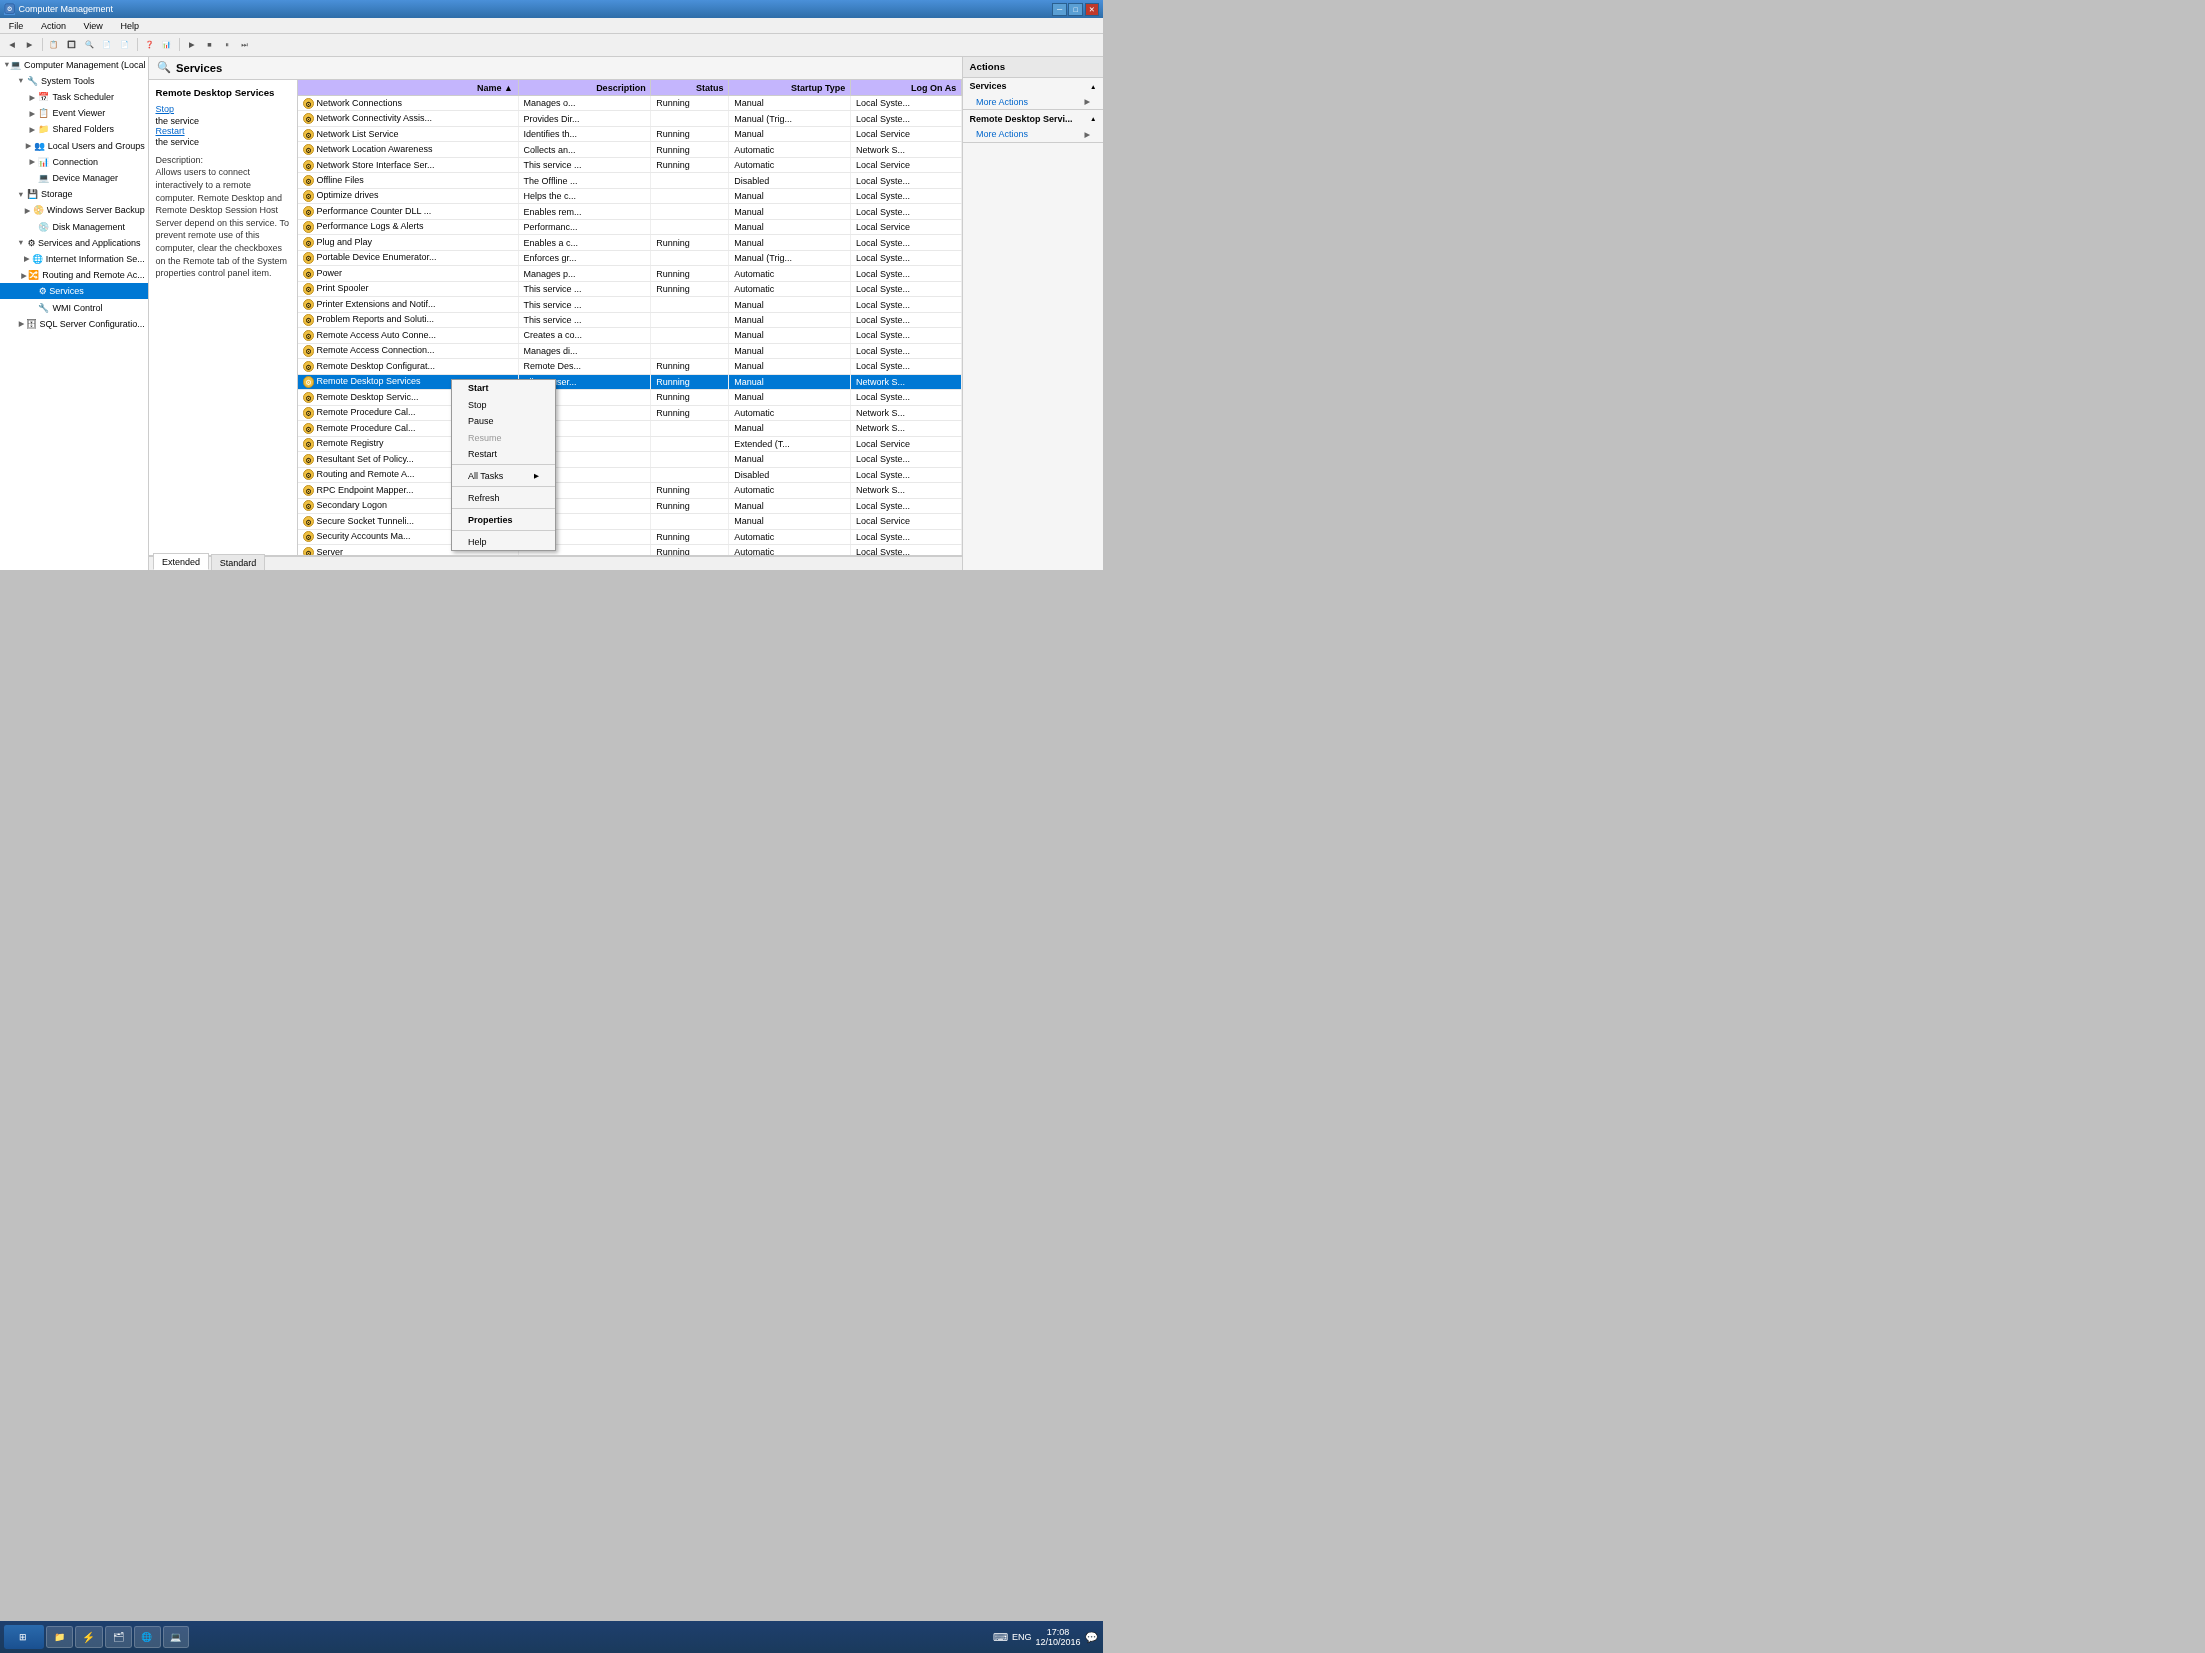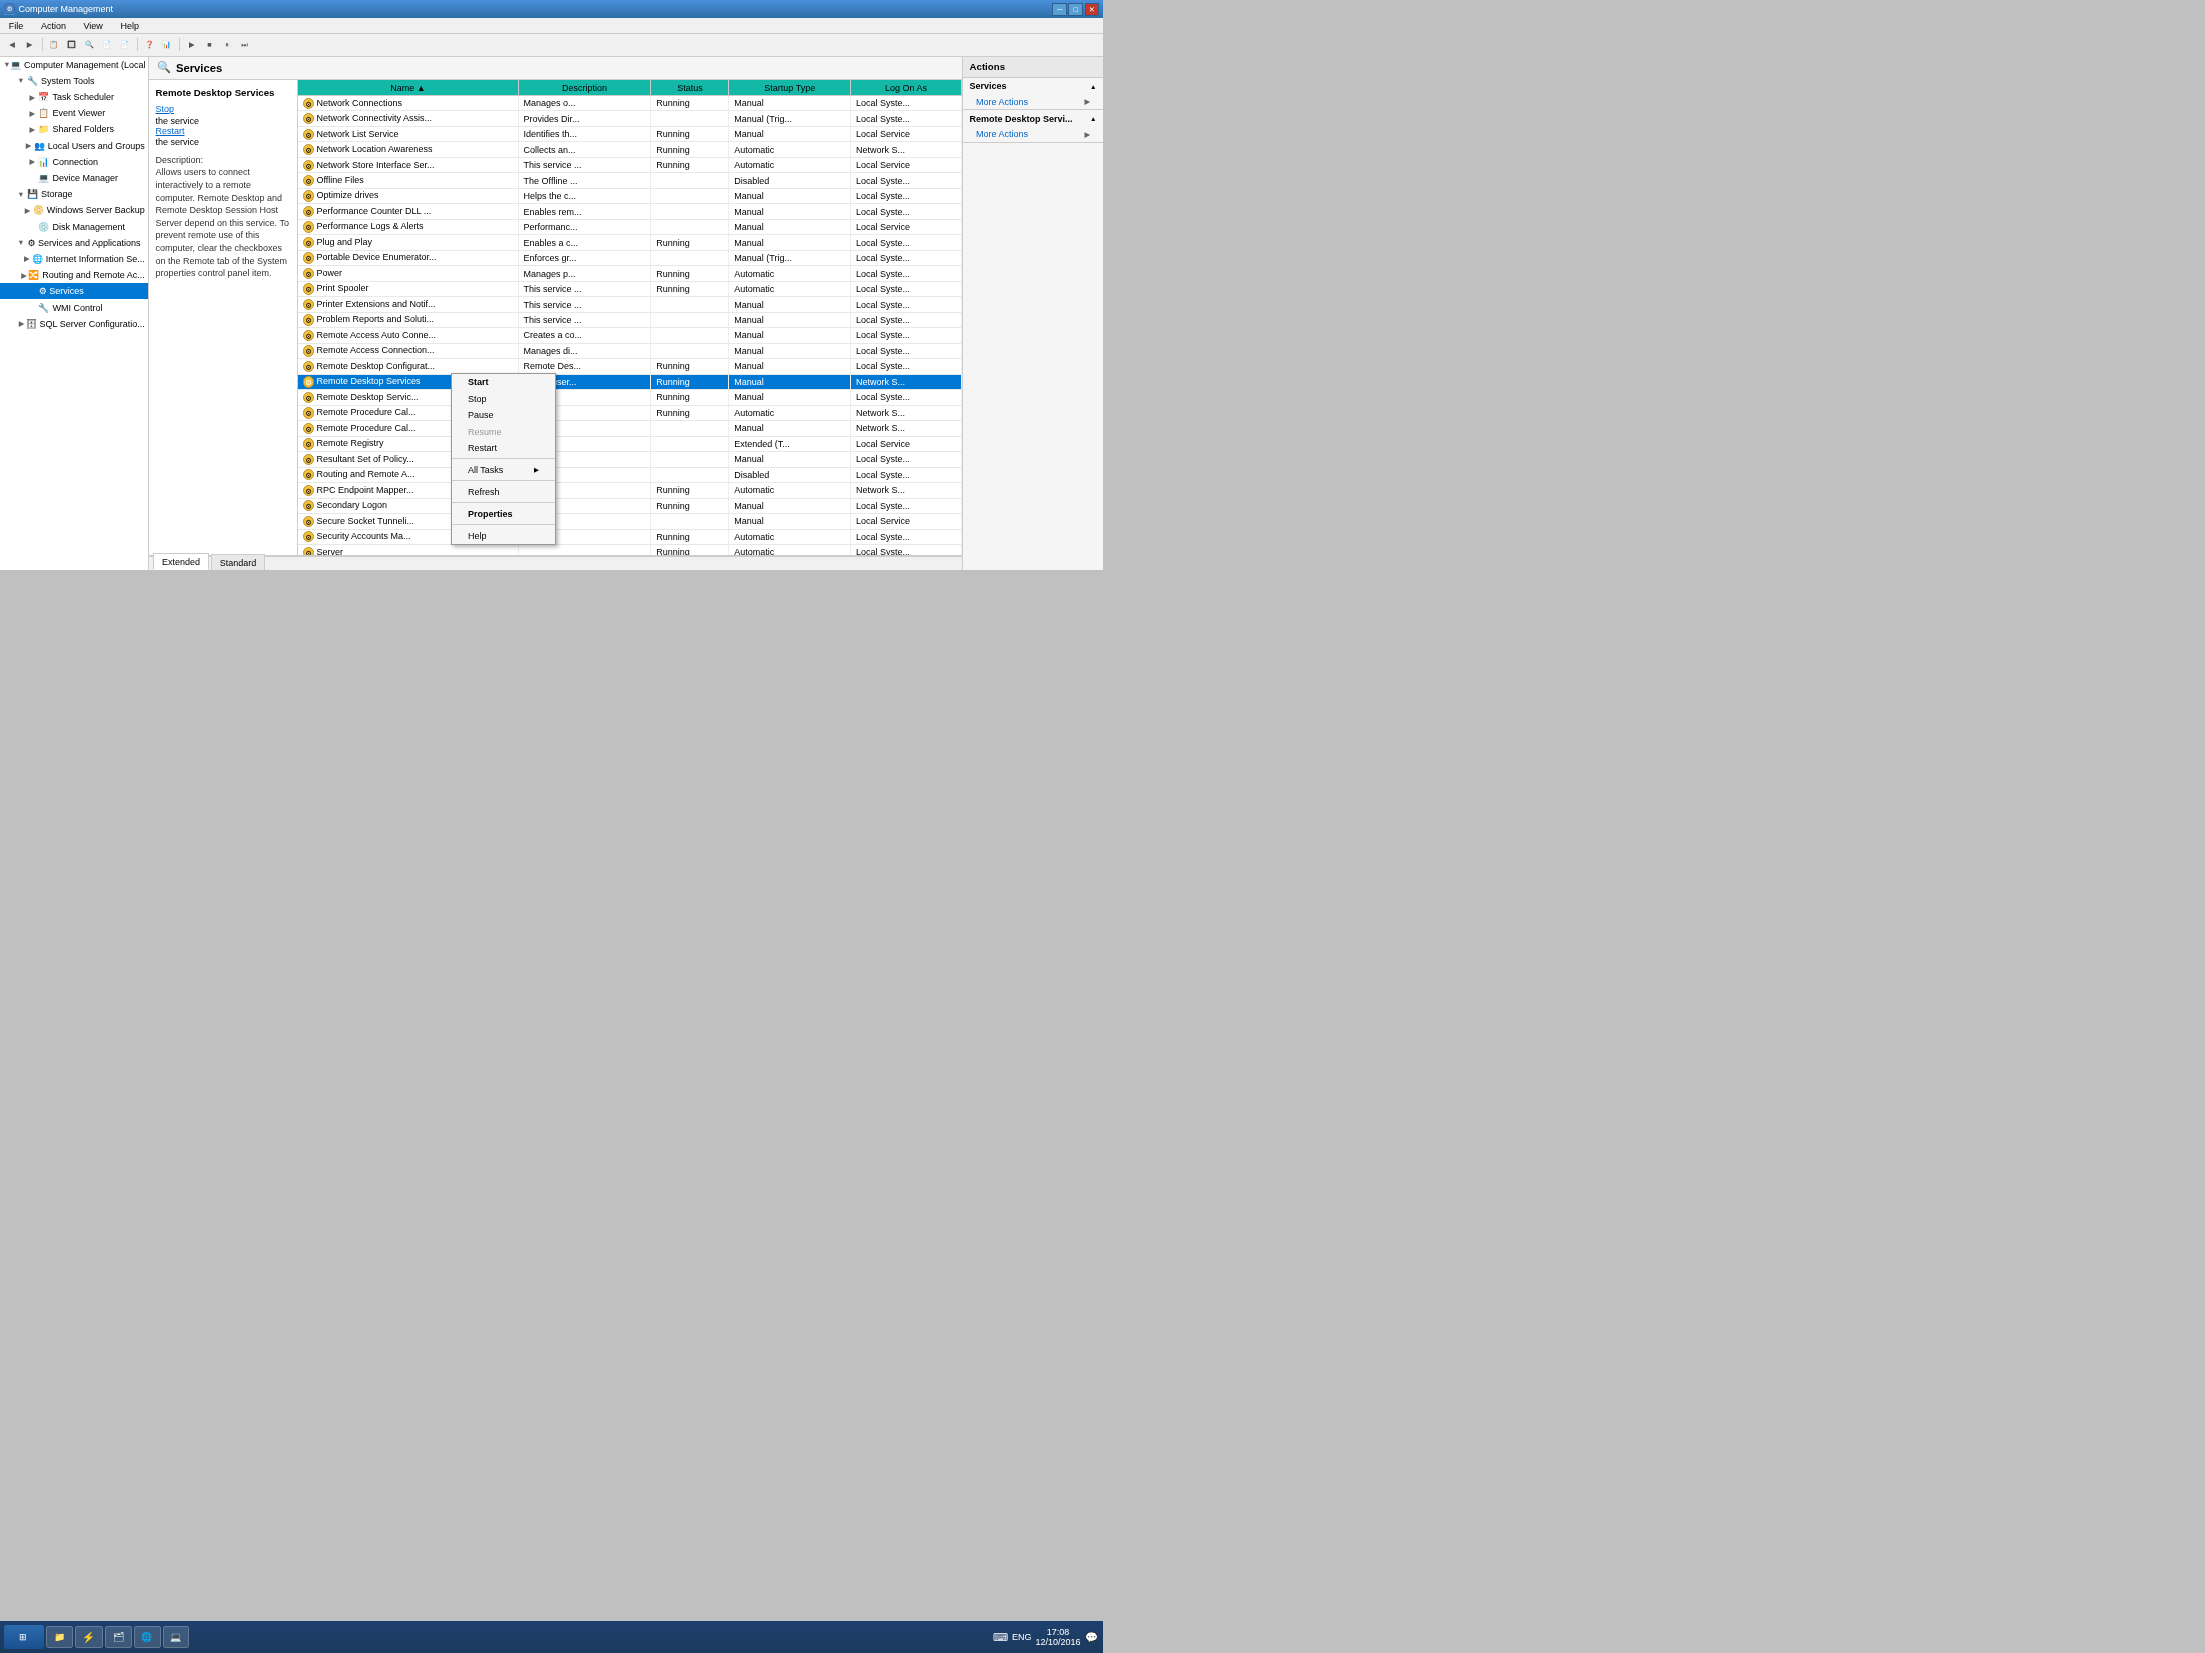--- a/index.html
+++ b/index.html
@@ -49,21 +49,21 @@
     .desc-panel { width: 149px; min-width: 149px; padding: 6.5px; font-size: 9px; border-right: 0.8px solid #ccc; overflow: auto; }
     .desc-title { font-weight: bold; font-size: 9.7px; margin-bottom: 6.5px; }
     .desc-link { color: #0066cc; text-decoration: underline; cursor: pointer; display: block; margin-bottom: 1.6px; }
     .desc-text { margin-top: 6.5px; font-size: 9px; color: #333; line-height: 1.4; }
     
     
     .services-list { flex: 1; overflow: auto; position: relative; }
     
     
     .services-table { width: 100%; border-collapse: collapse; font-size: 9px; }
-    .services-table th { background: #14b8a6; border-bottom: 0.8px solid #ccc; border-right: 0.8px solid #ccc; padding: 2.4px 4.8px; text-align: center; font-weight: normal; position: sticky; top: 0; z-index: 5; cursor: pointer; white-space: nowrap; }
+    .services-table th { background: #c4b5fd; border-bottom: 0.8px solid #ccc; border-right: 0.8px solid #ccc; padding: 2.4px 4.8px; text-align: right; font-weight: bold; position: sticky; top: 0; z-index: 5; cursor: pointer; white-space: nowrap; }
     .services-table td { padding: 1.6px 4.8px; border-bottom: 0.8px solid #e8e8e8; border-right: 0.8px solid #eee; white-space: nowrap; overflow: hidden; text-overflow: ellipsis; max-width: 121px; }
     .services-table tr.selected { background: #0078d4; color: white; }
     .services-table tr.selected td { color: white; }
     
     
     .actions-panel { width: 141px; min-width: 141px; background: #f5f5f5; border-left: 0.8px solid #ccc; font-size: 9px; overflow: auto; }
     .actions-header { background: #e8e8e8; padding: 4.8px 6.5px; font-weight: bold; font-size: 9.7px; border-bottom: 0.8px solid #ccc; }
     .actions-section { border-bottom: 0.8px solid #ccc; }
     .actions-section-title { padding: 3.2px 6.5px; font-weight: bold; display: flex; align-items: center; justify-content: space-between; cursor: pointer; }
     .actions-item { padding: 2.4px 13px; cursor: pointer; color: #0066cc; display: flex; align-items: center; justify-content: space-between; }
@@ -505,21 +505,21 @@
               <tr>
                 <td style="max-width: 161px; overflow: hidden; text-overflow: ellipsis;"><span style="display: inline-block; width: 11.3px; height: 11.3px; background: rgb(240, 192, 64); border-radius: 50%; border: 0.8px solid rgb(192, 144, 32); vertical-align: middle; margin-right: 2.4px; font-size: 7.3px; text-align: center; line-height: 11.3px;">⚙</span>Server</td>
                 <td style="max-width: 97px; overflow: hidden; text-overflow: ellipsis;"></td>
                 <td>Running</td>
                 <td>Automatic</td>
                 <td>Local Syste...</td>
               </tr>
             </tbody>
         </table>
 
-        <div class="context-menu" style="position:absolute; top:293px; left:153px; z-index:50;">
+        <div class="context-menu" style="position:absolute; top:299px; left:153px; z-index:50;">
           <div class="context-menu-item bold">Start</div>
           <div class="context-menu-item">Stop</div>
           <div class="context-menu-item">Pause</div>
           <div class="context-menu-item disabled">Resume</div>
           <div class="context-menu-item">Restart</div>
           <div class="context-menu-separator"></div>
           <div class="context-menu-item">All Tasks <span class="submenu-arrow">▶</span></div>
           <div class="context-menu-separator"></div>
           <div class="context-menu-item">Refresh</div>
           <div class="context-menu-separator"></div>

